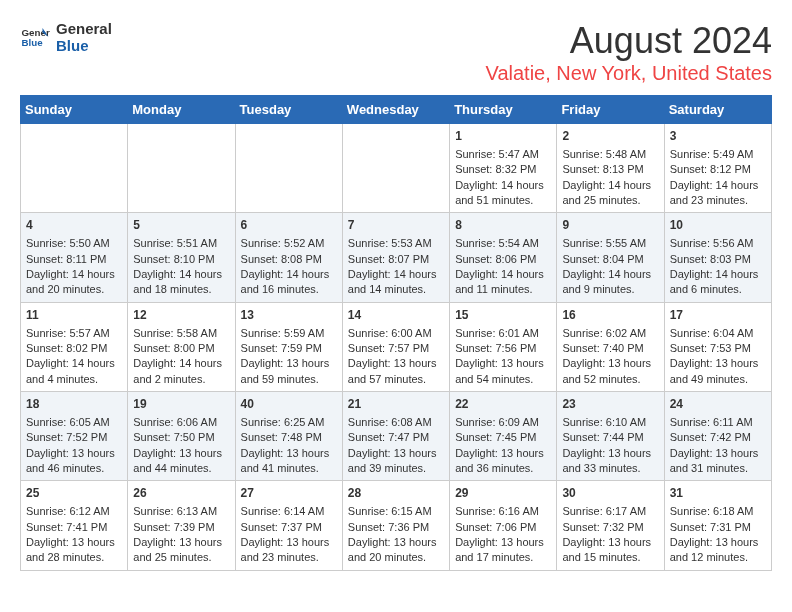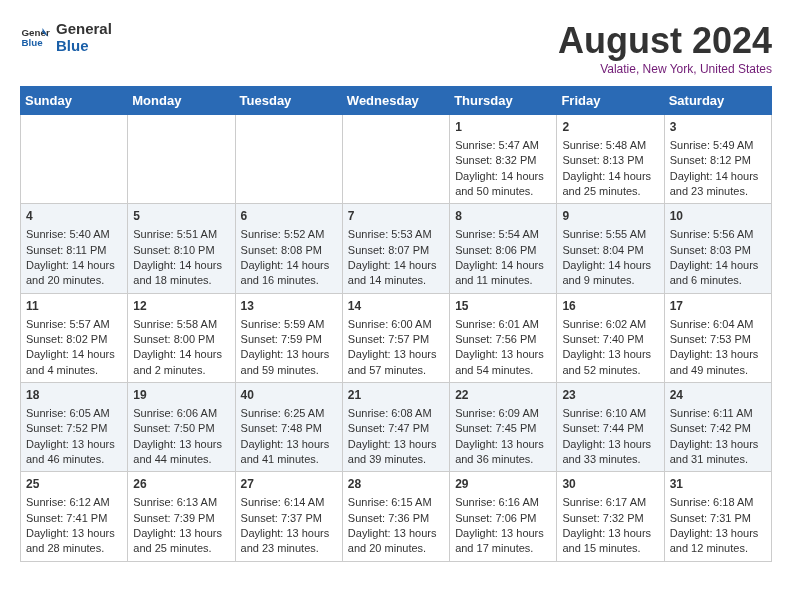--- a/index.html
+++ b/index.html
@@ -23,26 +23,26 @@
     }
     .logo-icon {
       width: 30px;
       height: 30px;
     }
     .title-area {
       text-align: right;
     }
     .main-title {
       font-size: 36px;
-      font-weight: bold;
+      font-weight: normal;
       color: #333;
     }
     .subtitle {
-      font-size: 12px;
-      color: #701a75;
+      font-size: 20px;
+      color: #ef4444;
     }
     .calendar-table {
       width: 100%;
       border-collapse: collapse;
       font-size: 11px;
       border-radius: 9px;
     }
     .calendar-table thead tr th {
       background-color: #2a6ab5;
       color: #fff;
@@ -113,41 +113,41 @@
   <tr>
         <td class="empty-cell"></td>
         <td class="empty-cell"></td>
         <td class="empty-cell"></td>
         <td class="empty-cell"></td>
         <td>
           <span class="day-number">1</span>
           <div>Sunrise: 5:47 AM</div>
           <div>Sunset: 8:32 PM</div>
           <div>Daylight: 14 hours</div>
-          <div>and 50 minutes.</div>
+          <div>and 51 minutes.</div>
         </td>
         <td>
           <span class="day-number">2</span>
           <div>Sunrise: 5:48 AM</div>
           <div>Sunset: 8:13 PM</div>
           <div>Daylight: 14 hours</div>
           <div>and 25 minutes.</div>
         </td>
         <td>
           <span class="day-number">3</span>
           <div>Sunrise: 5:49 AM</div>
           <div>Sunset: 8:12 PM</div>
           <div>Daylight: 14 hours</div>
           <div>and 23 minutes.</div>
         </td>
       </tr>
       <tr>
         <td>
           <span class="day-number">4</span>
-          <div>Sunrise: 5:40 AM</div>
+          <div>Sunrise: 5:50 AM</div>
           <div>Sunset: 8:11 PM</div>
           <div>Daylight: 14 hours</div>
           <div>and 20 minutes.</div>
         </td>
         <td>
           <span class="day-number">5</span>
           <div>Sunrise: 5:51 AM</div>
           <div>Sunset: 8:10 PM</div>
           <div>Daylight: 14 hours</div>
           <div>and 18 minutes.</div>

